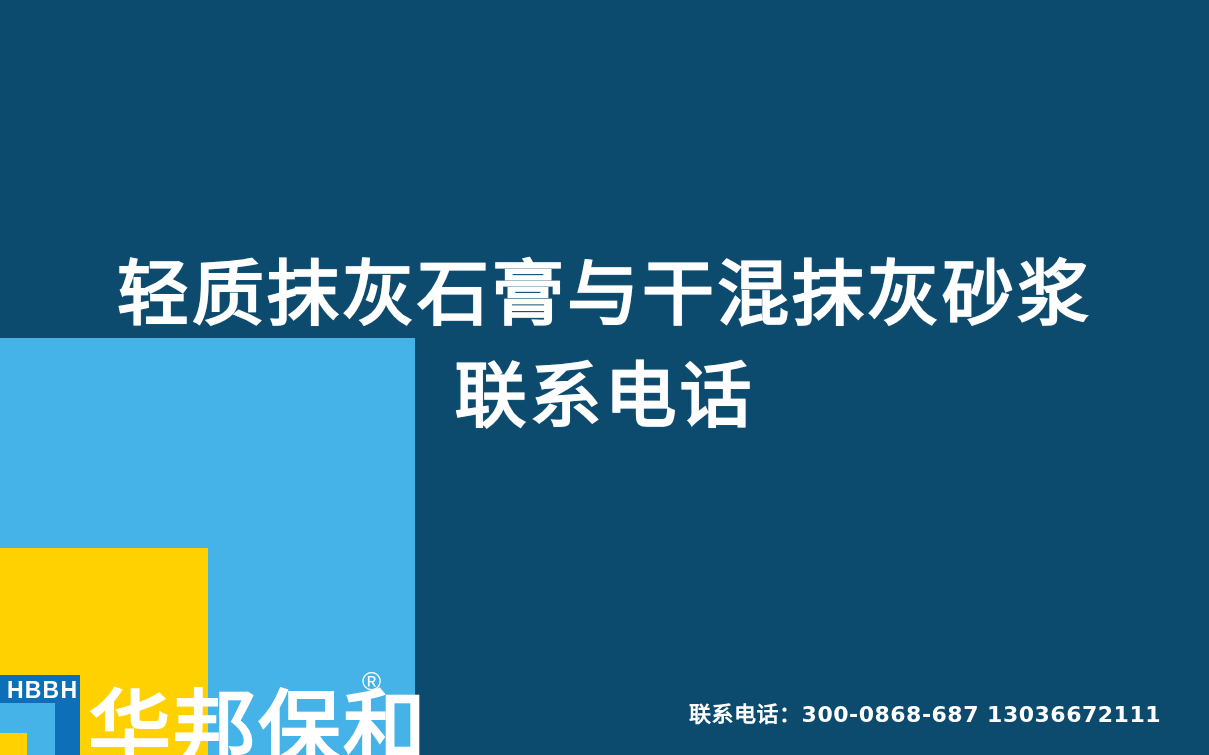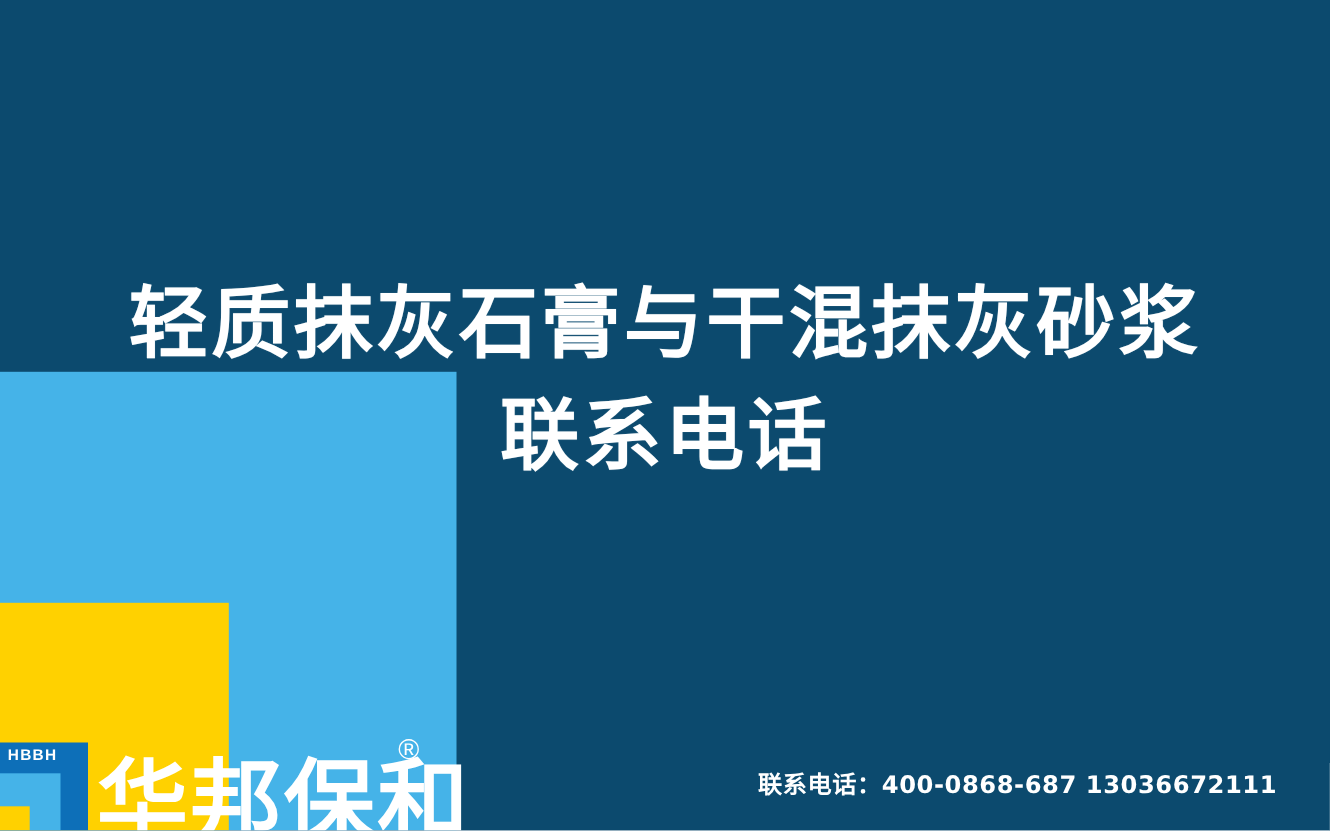--- a/index.html
+++ b/index.html
@@ -46,21 +46,21 @@
     width: 80px;
     height: 80px;
     background: #0d6fb8;
     z-index: 6;
   }
 
   .logo-mark-label {
     position: absolute;
     left: 7px;
     top: 4px;
-    font-size: 14px;
+    font-size: 23px;
     font-weight: 700;
     letter-spacing: 1.2px;
     color: #ffffff;
     line-height: 1;
     white-space: nowrap;
   }
 
   .logo-mark-inner-lightblue {
     position: absolute;
     left: 0;
@@ -167,16 +167,16 @@
   <div class="logo-mark">
     <div class="logo-mark-inner-lightblue"></div>
     <div class="logo-mark-inner-yellow"></div>
     <div class="logo-mark-label">HBBH</div>
   </div>
 
   <div class="brand-wordmark">华邦保和</div>
   <div class="brand-reg">®</div>
 
   <div class="contact">
-    <span class="contact-line">联系电话：400-0868-687  13036672111</span>
+    <span class="contact-line">联系电话：300-0868-687  13036672111</span>
   </div>
 
 </div>
 
 </body></html>

